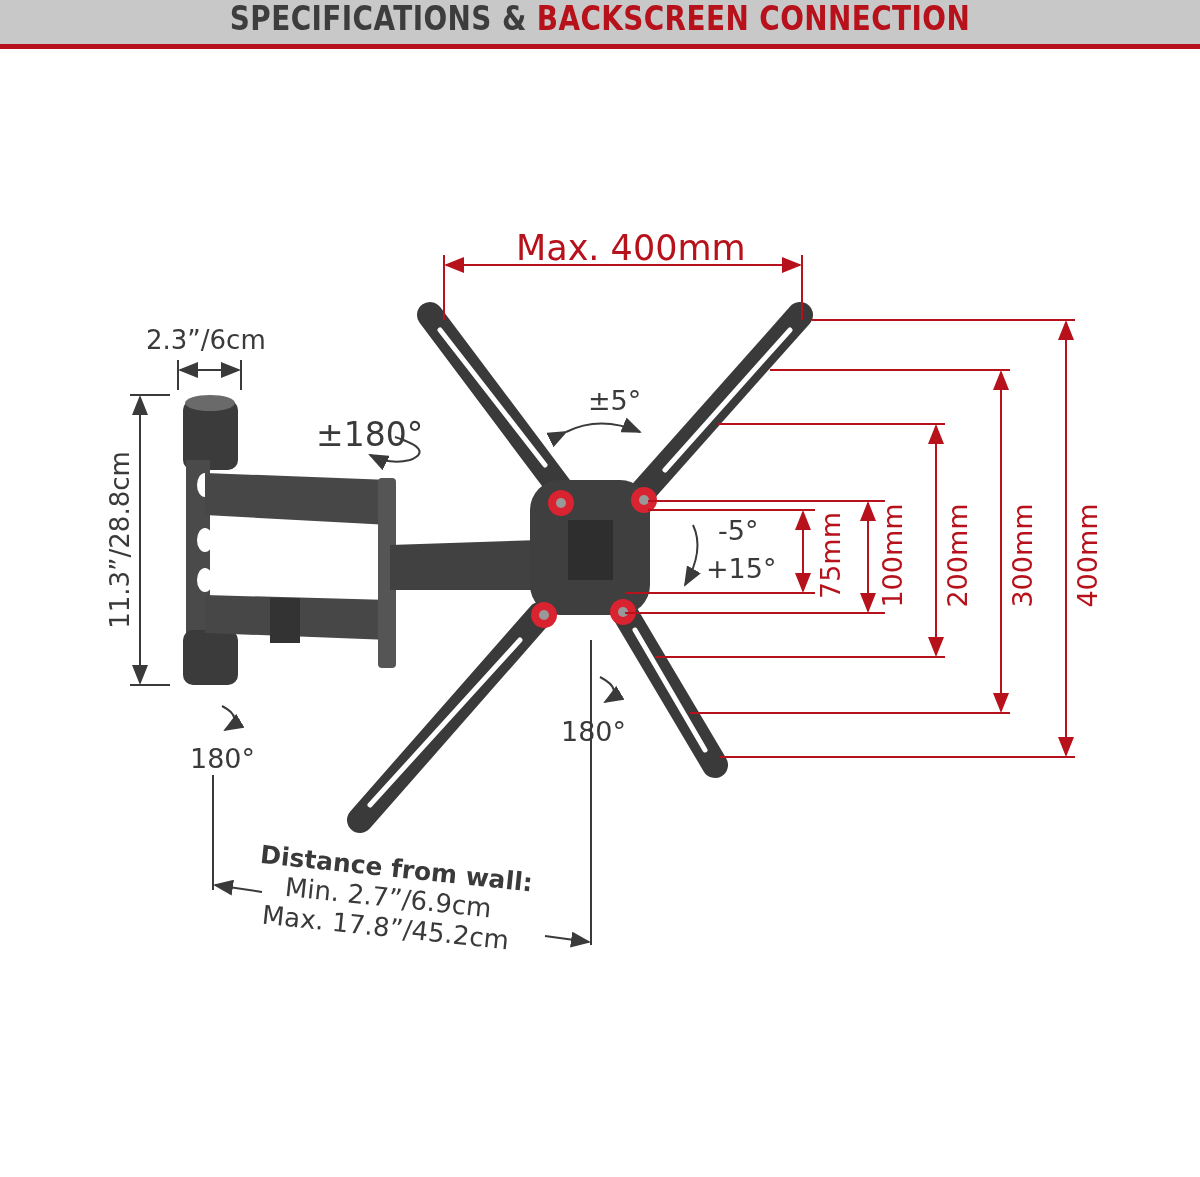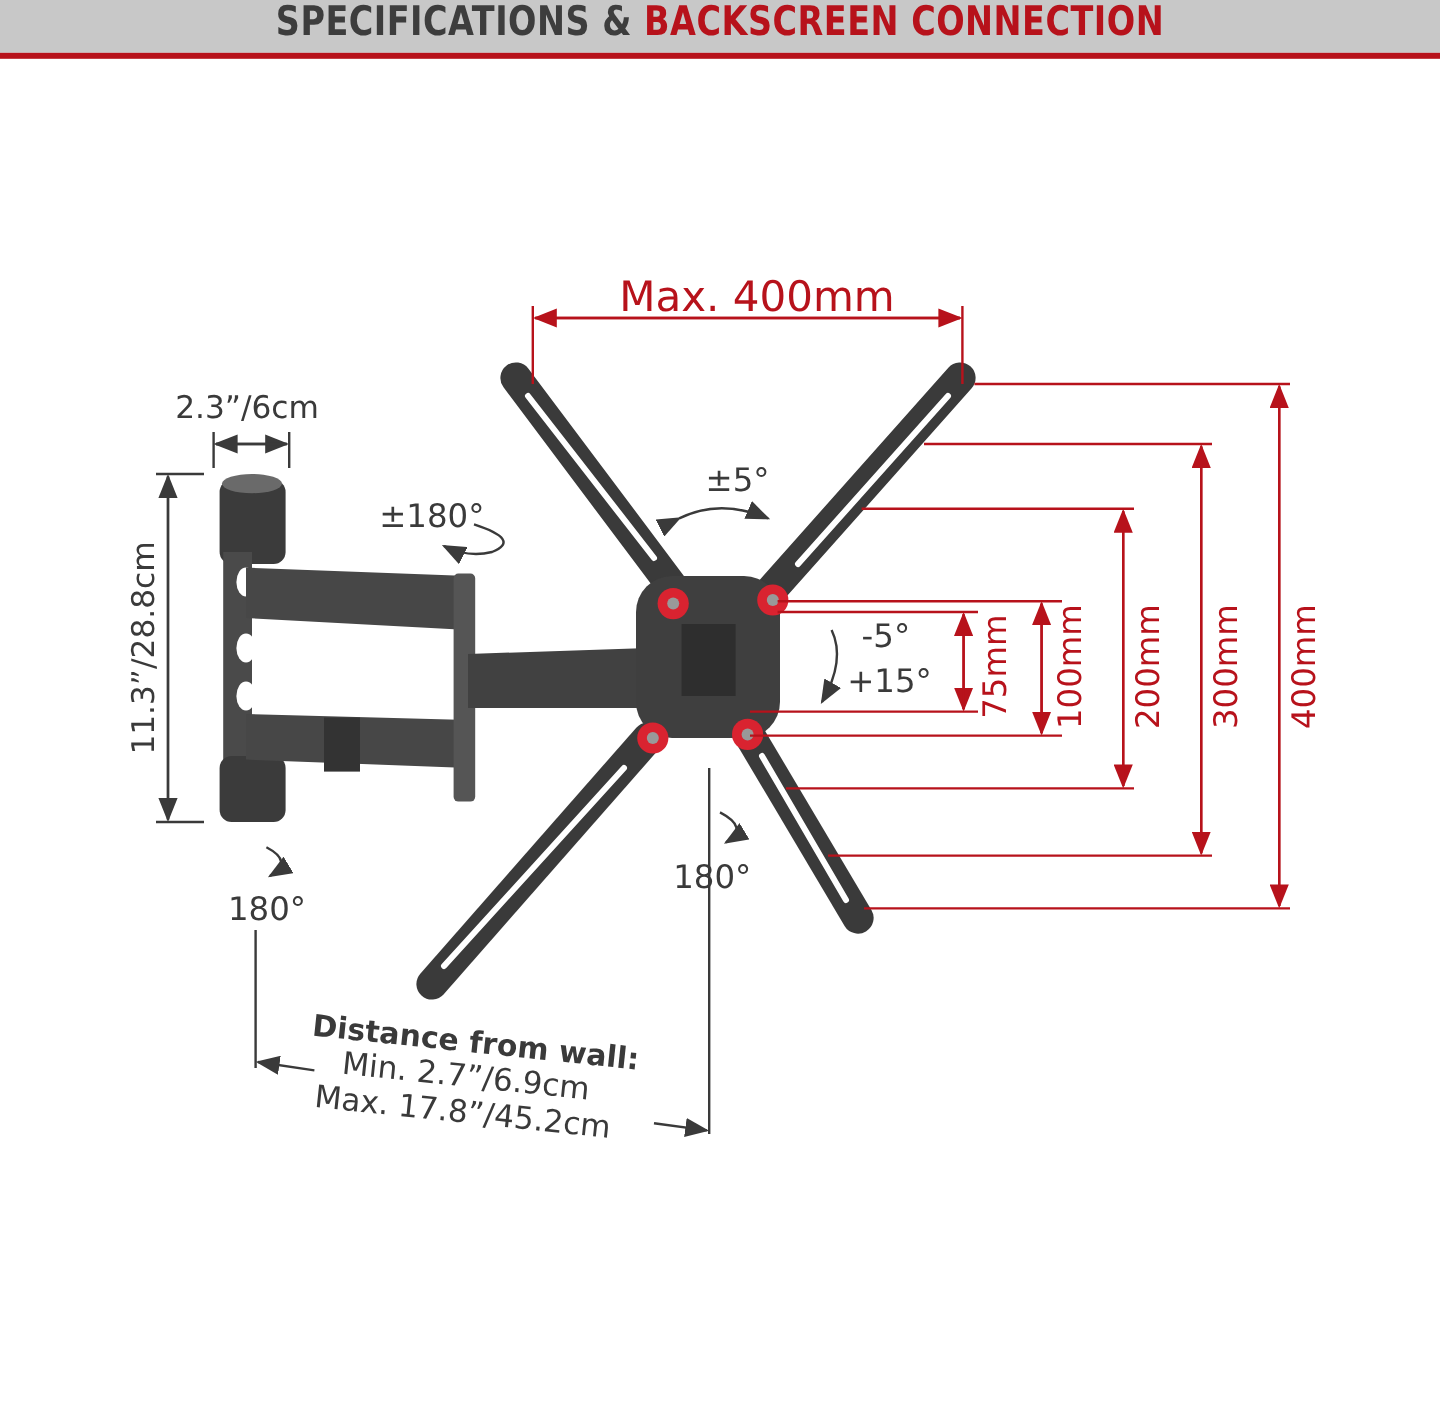--- a/index.html
+++ b/index.html
@@ -115,21 +115,21 @@
     <path d="M395,437 Q435,450 410,460 Q390,465 370,455" marker-end="url(#arrD)"></path>
     <path d="M693,525 Q705,550 685,585" marker-end="url(#arrD)"></path>
     <path d="M600,677 Q625,690 605,702" marker-end="url(#arrD)"></path>
     <path d="M222,706 Q245,718 225,730" marker-end="url(#arrD)"></path>
   </g>
 </svg>
 
 <div class="lbl red" style="left:516px;top:228px;font-size:35px;">Max. 400mm</div>
 <div class="lbl" style="left:146px;top:325px;font-size:26px;text-align:right;">2.3”/6cm</div>
 <div class="lbl" style="left:-20px;top:525px;font-size:26px;transform:rotate(-90deg);transform-origin:center;width:280px;text-align:center;">11.3”/28.8cm</div>
-<div class="lbl" style="left:316px;top:415px;font-size:27px;">±180°</div>
+<div class="lbl" style="left:316px;top:415px;font-size:33px;">±180°</div>
 <div class="lbl" style="left:588px;top:385px;font-size:27px;">±5°</div>
 <div class="lbl" style="left:718px;top:515px;font-size:27px;">-5°</div>
 <div class="lbl" style="left:706px;top:553px;font-size:27px;text-align:center;">+15°</div>
 <div class="lbl" style="left:561px;top:716px;font-size:27px;">180°</div>
 <div class="lbl" style="left:190px;top:743px;font-size:27px;">180°</div>
 
 <div class="lbl red" style="left:780px;top:540px;font-size:27px;transform:rotate(-90deg);width:100px;text-align:center;">75mm</div>
 <div class="lbl red" style="left:832px;top:540px;font-size:27px;transform:rotate(-90deg);width:120px;text-align:center;">100mm</div>
 <div class="lbl red" style="left:897px;top:540px;font-size:27px;transform:rotate(-90deg);width:120px;text-align:center;">200mm</div>
 <div class="lbl red" style="left:962px;top:540px;font-size:27px;transform:rotate(-90deg);width:120px;text-align:center;">300mm</div>

